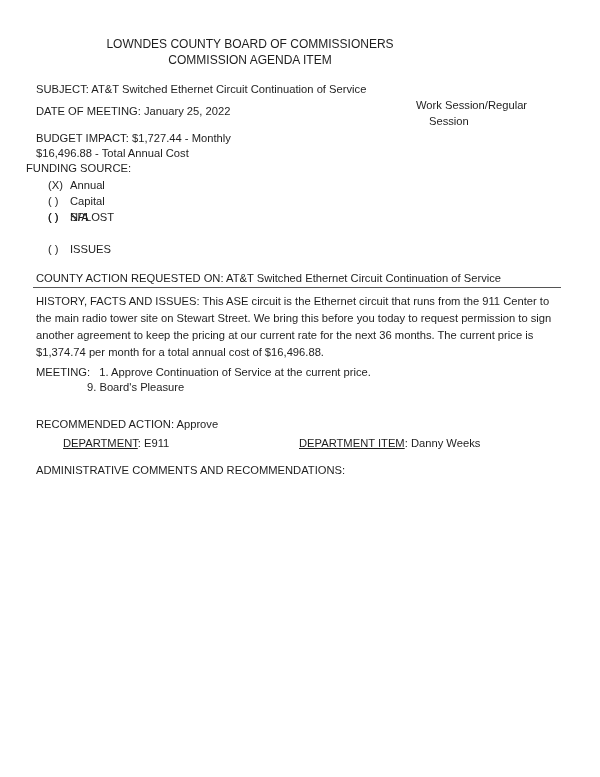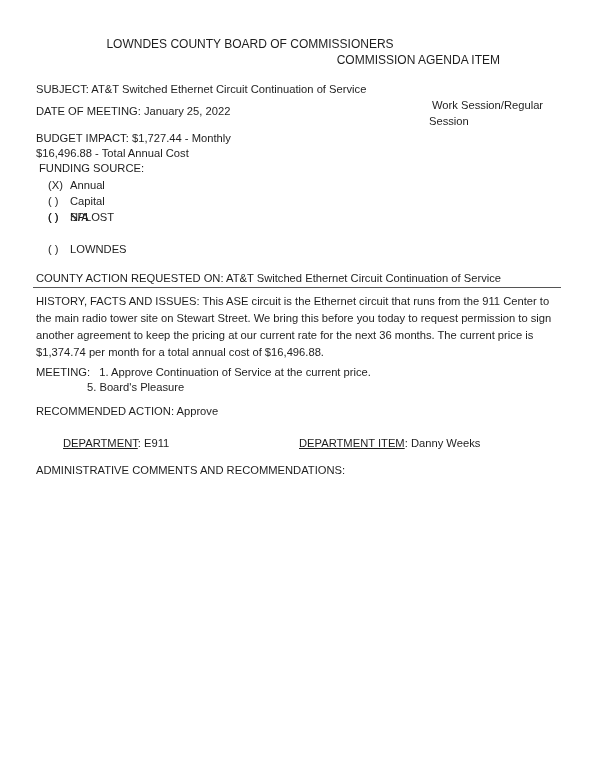--- a/index.html
+++ b/index.html
@@ -39,60 +39,60 @@
       white-space: normal;
       line-height: 17px;
     }
   </style>
 </head>
 <body>
 
 <div>
 
   <div class="abs header-line" style="top:37px;">LOWNDES COUNTY BOARD OF COMMISSIONERS</div>
-  <div class="abs header-line" style="top:53px;text-align:right;">COMMISSION AGENDA ITEM</div>
+  <div class="abs header-line" style="top:53px;">COMMISSION AGENDA ITEM</div>
 
   <div class="abs" style="left:36px; top:82px;">SUBJECT: AT&amp;T Switched Ethernet Circuit Continuation of Service</div>
   <div class="abs" style="left:36px; top:104px;">DATE OF MEETING: January 25, 2022</div>
 
-  <div class="abs" style="left:432px; top:98px;">Work Session/Regular</div>
+  <div class="abs" style="left:416px; top:98px;">Work Session/Regular</div>
   <div class="abs" style="left:429px; top:114px;">Session</div>
 
   <div class="abs" style="left:36px; top:131px;">BUDGET IMPACT: $1,727.44 - Monthly</div>
   <div class="abs" style="left:36px; top:146px;">$16,496.88 - Total Annual Cost</div>
-  <div class="abs" style="left:39px; top:161px;">FUNDING SOURCE:</div>
+  <div class="abs" style="left:26px; top:161px;">FUNDING SOURCE:</div>
 
   <div class="abs funding-row" style="top:178px;">
     <span class="mark">(X)</span><span>Annual</span>
   </div>
   <div class="abs funding-row" style="top:194px;">
     <span class="mark">( )</span><span>Capital</span>
   </div>
   <div class="abs funding-row" style="top:210px;">
     <span class="mark">( )</span><span>N/A</span>
   </div>
   <div class="abs funding-row" style="top:210px;">
     <span class="mark">( )</span><span>SPLOST</span>
   </div>
   <div class="abs funding-row" style="top:242px;">
-    <span class="mark">( )</span><span>LOWNDES</span>
+    <span class="mark">( )</span><span>ISSUES</span>
   </div>
 
   <div class="abs" style="left:36px; top:271px;">COUNTY ACTION REQUESTED ON: AT&amp;T Switched Ethernet Circuit Continuation of Service</div>
   <div class="rule" style="top:287px;"></div>
 
   <div class="para" style="top:293px;">HISTORY, FACTS AND ISSUES: This ASE circuit is the Ethernet circuit that runs from the 911 Center to the main radio tower site on Stewart Street. We bring this before you today to request permission to sign another agreement to keep the pricing at our current rate for the next 36 months. The current price is $1,374.74 per month for a total annual cost of $16,496.88.</div>
 
   <div class="abs" style="left:36px; top:365px;">
     <span>MEETING:</span>
     <span style="margin-left:6px;">1. Approve Continuation of Service at the current price.</span>
   </div>
-  <div class="abs" style="left:87px; top:380px;">5. Board's Pleasure</div>
+  <div class="abs" style="left:87px; top:380px;">9. Board's Pleasure</div>
 
-  <div class="abs" style="left:36px; top:404px;">RECOMMENDED ACTION: Approve</div>
+  <div class="abs" style="left:36px; top:417px;">RECOMMENDED ACTION: Approve</div>
 
   <div class="abs" style="left:36px; top:436px;">
     <span class="u">DEPARTMENT</span><span>: E911</span>
   </div>
   <div class="abs" style="left:272px; top:436px;">
     <span class="u">DEPARTMENT ITEM</span><span>: Danny Weeks</span>
   </div>
 
   <div class="abs" style="left:36px; top:463px;">ADMINISTRATIVE COMMENTS AND RECOMMENDATIONS:</div>
 

